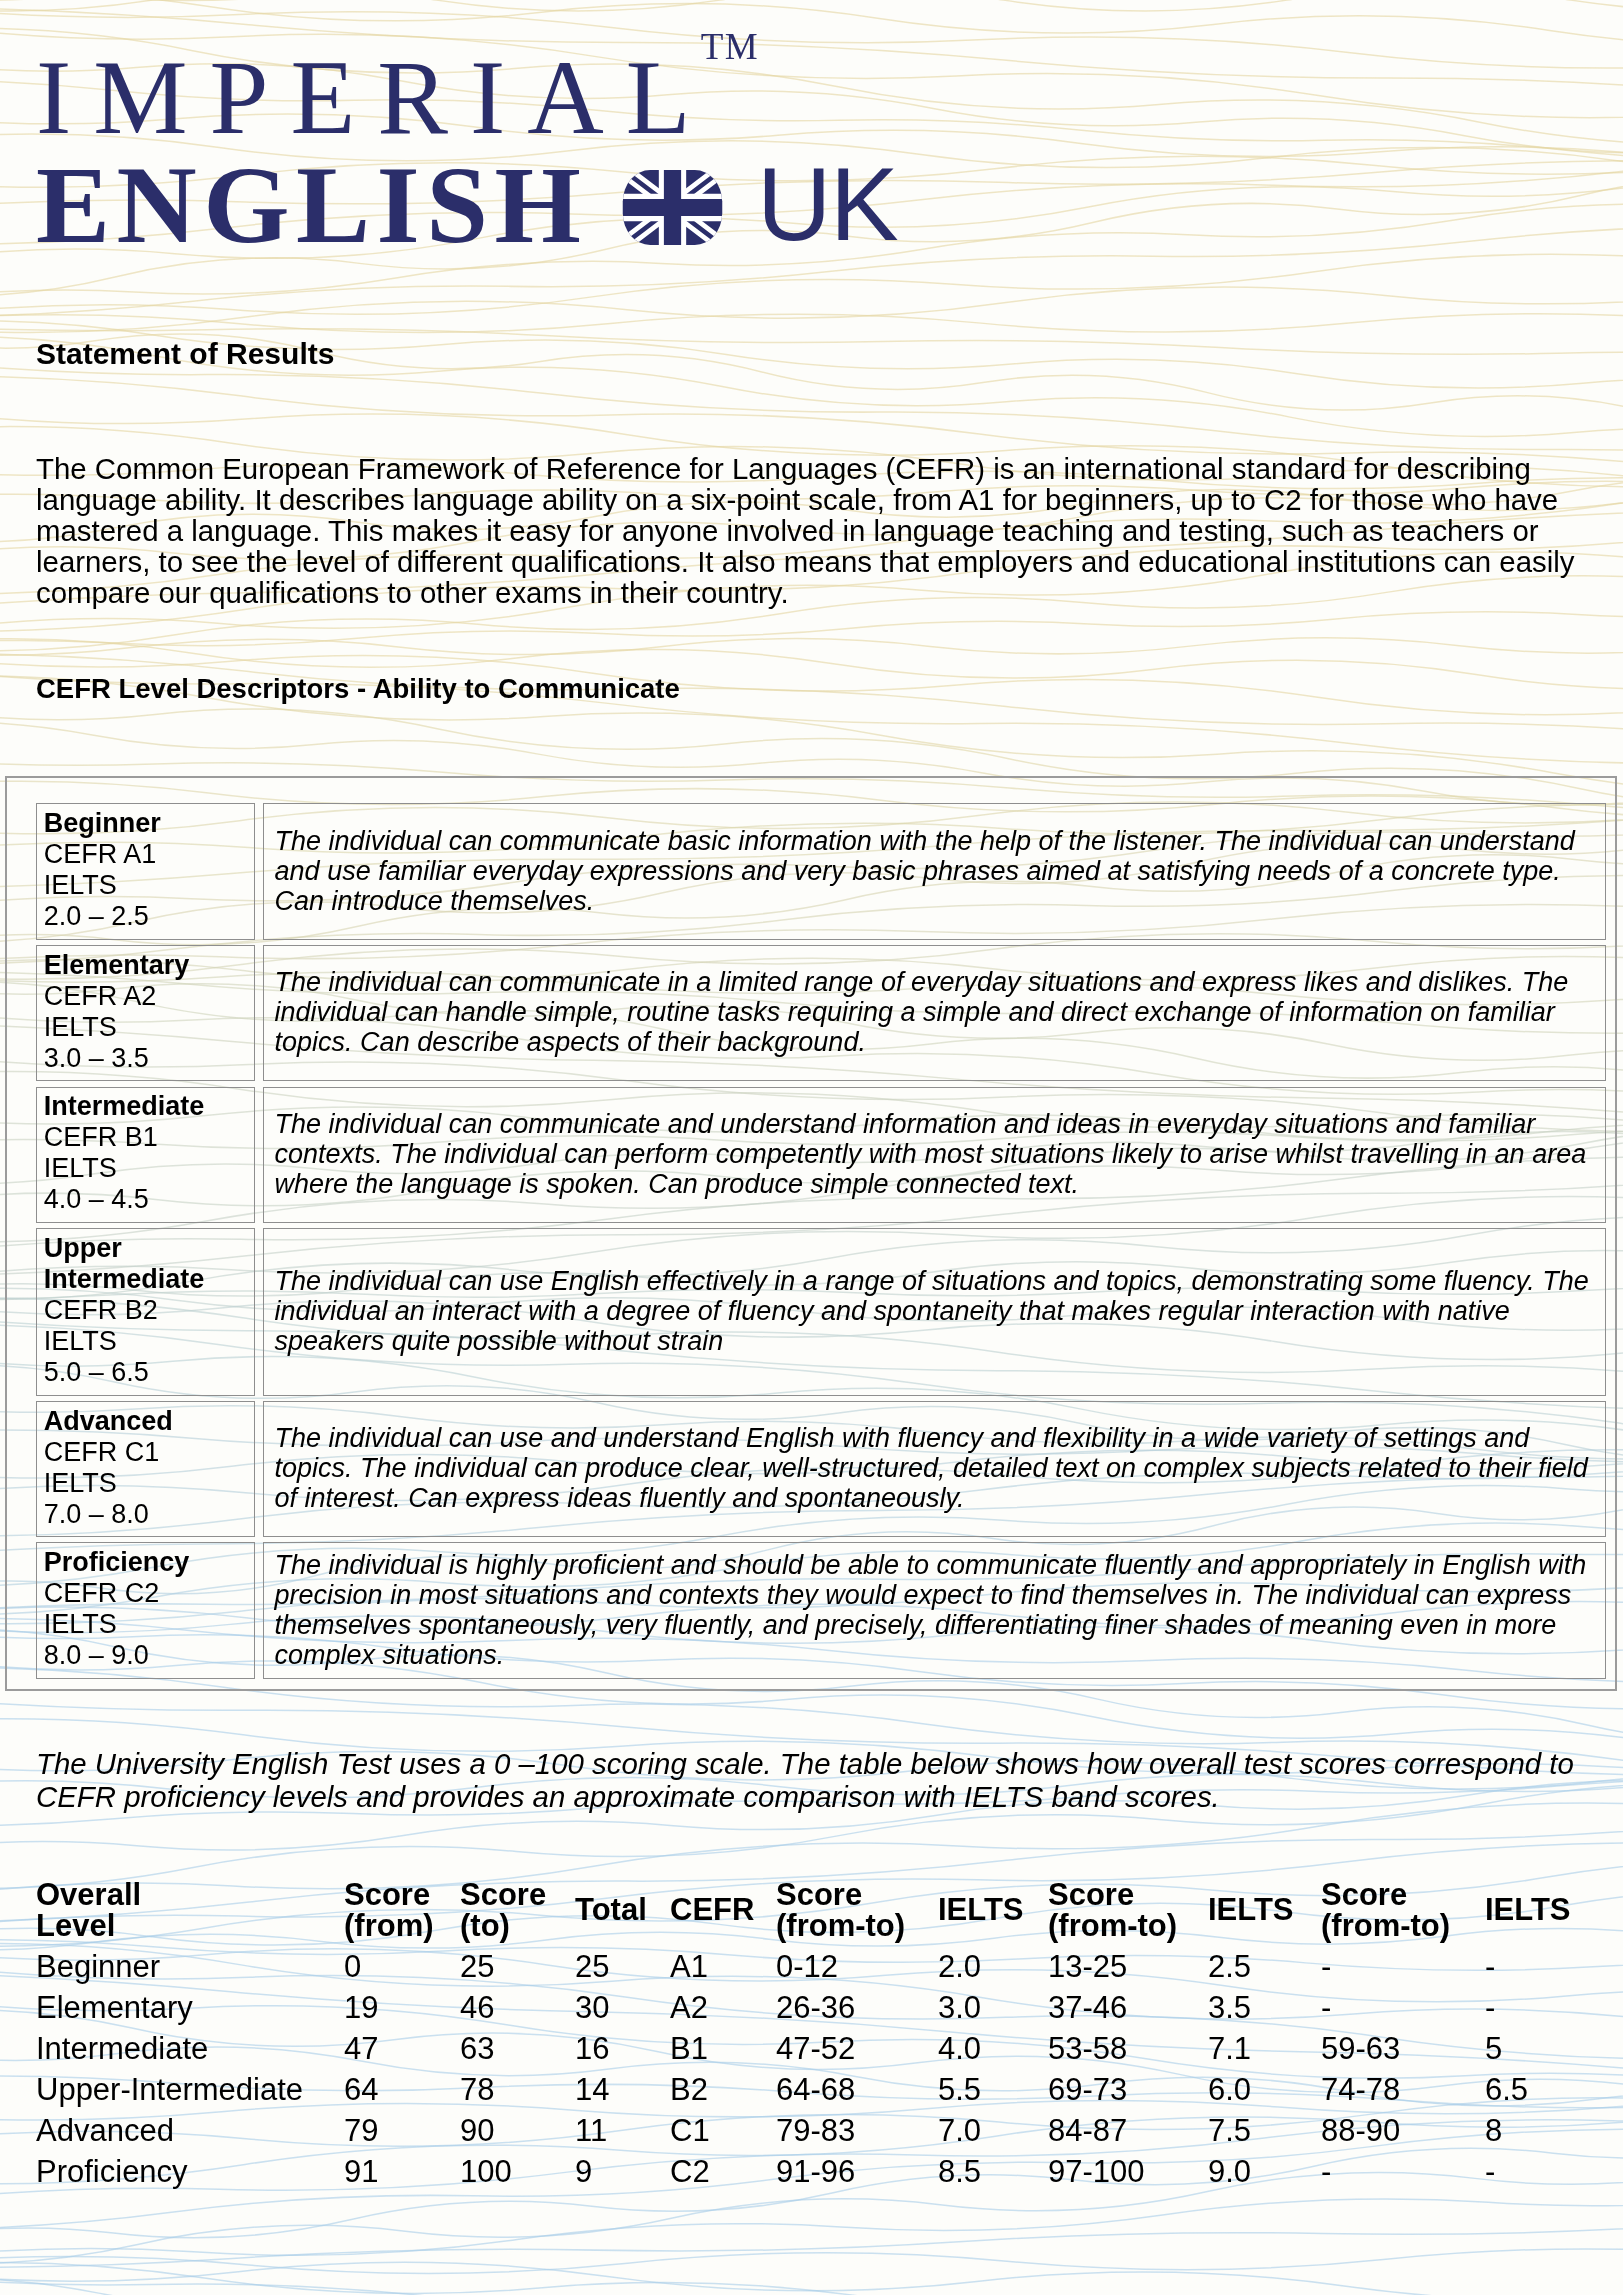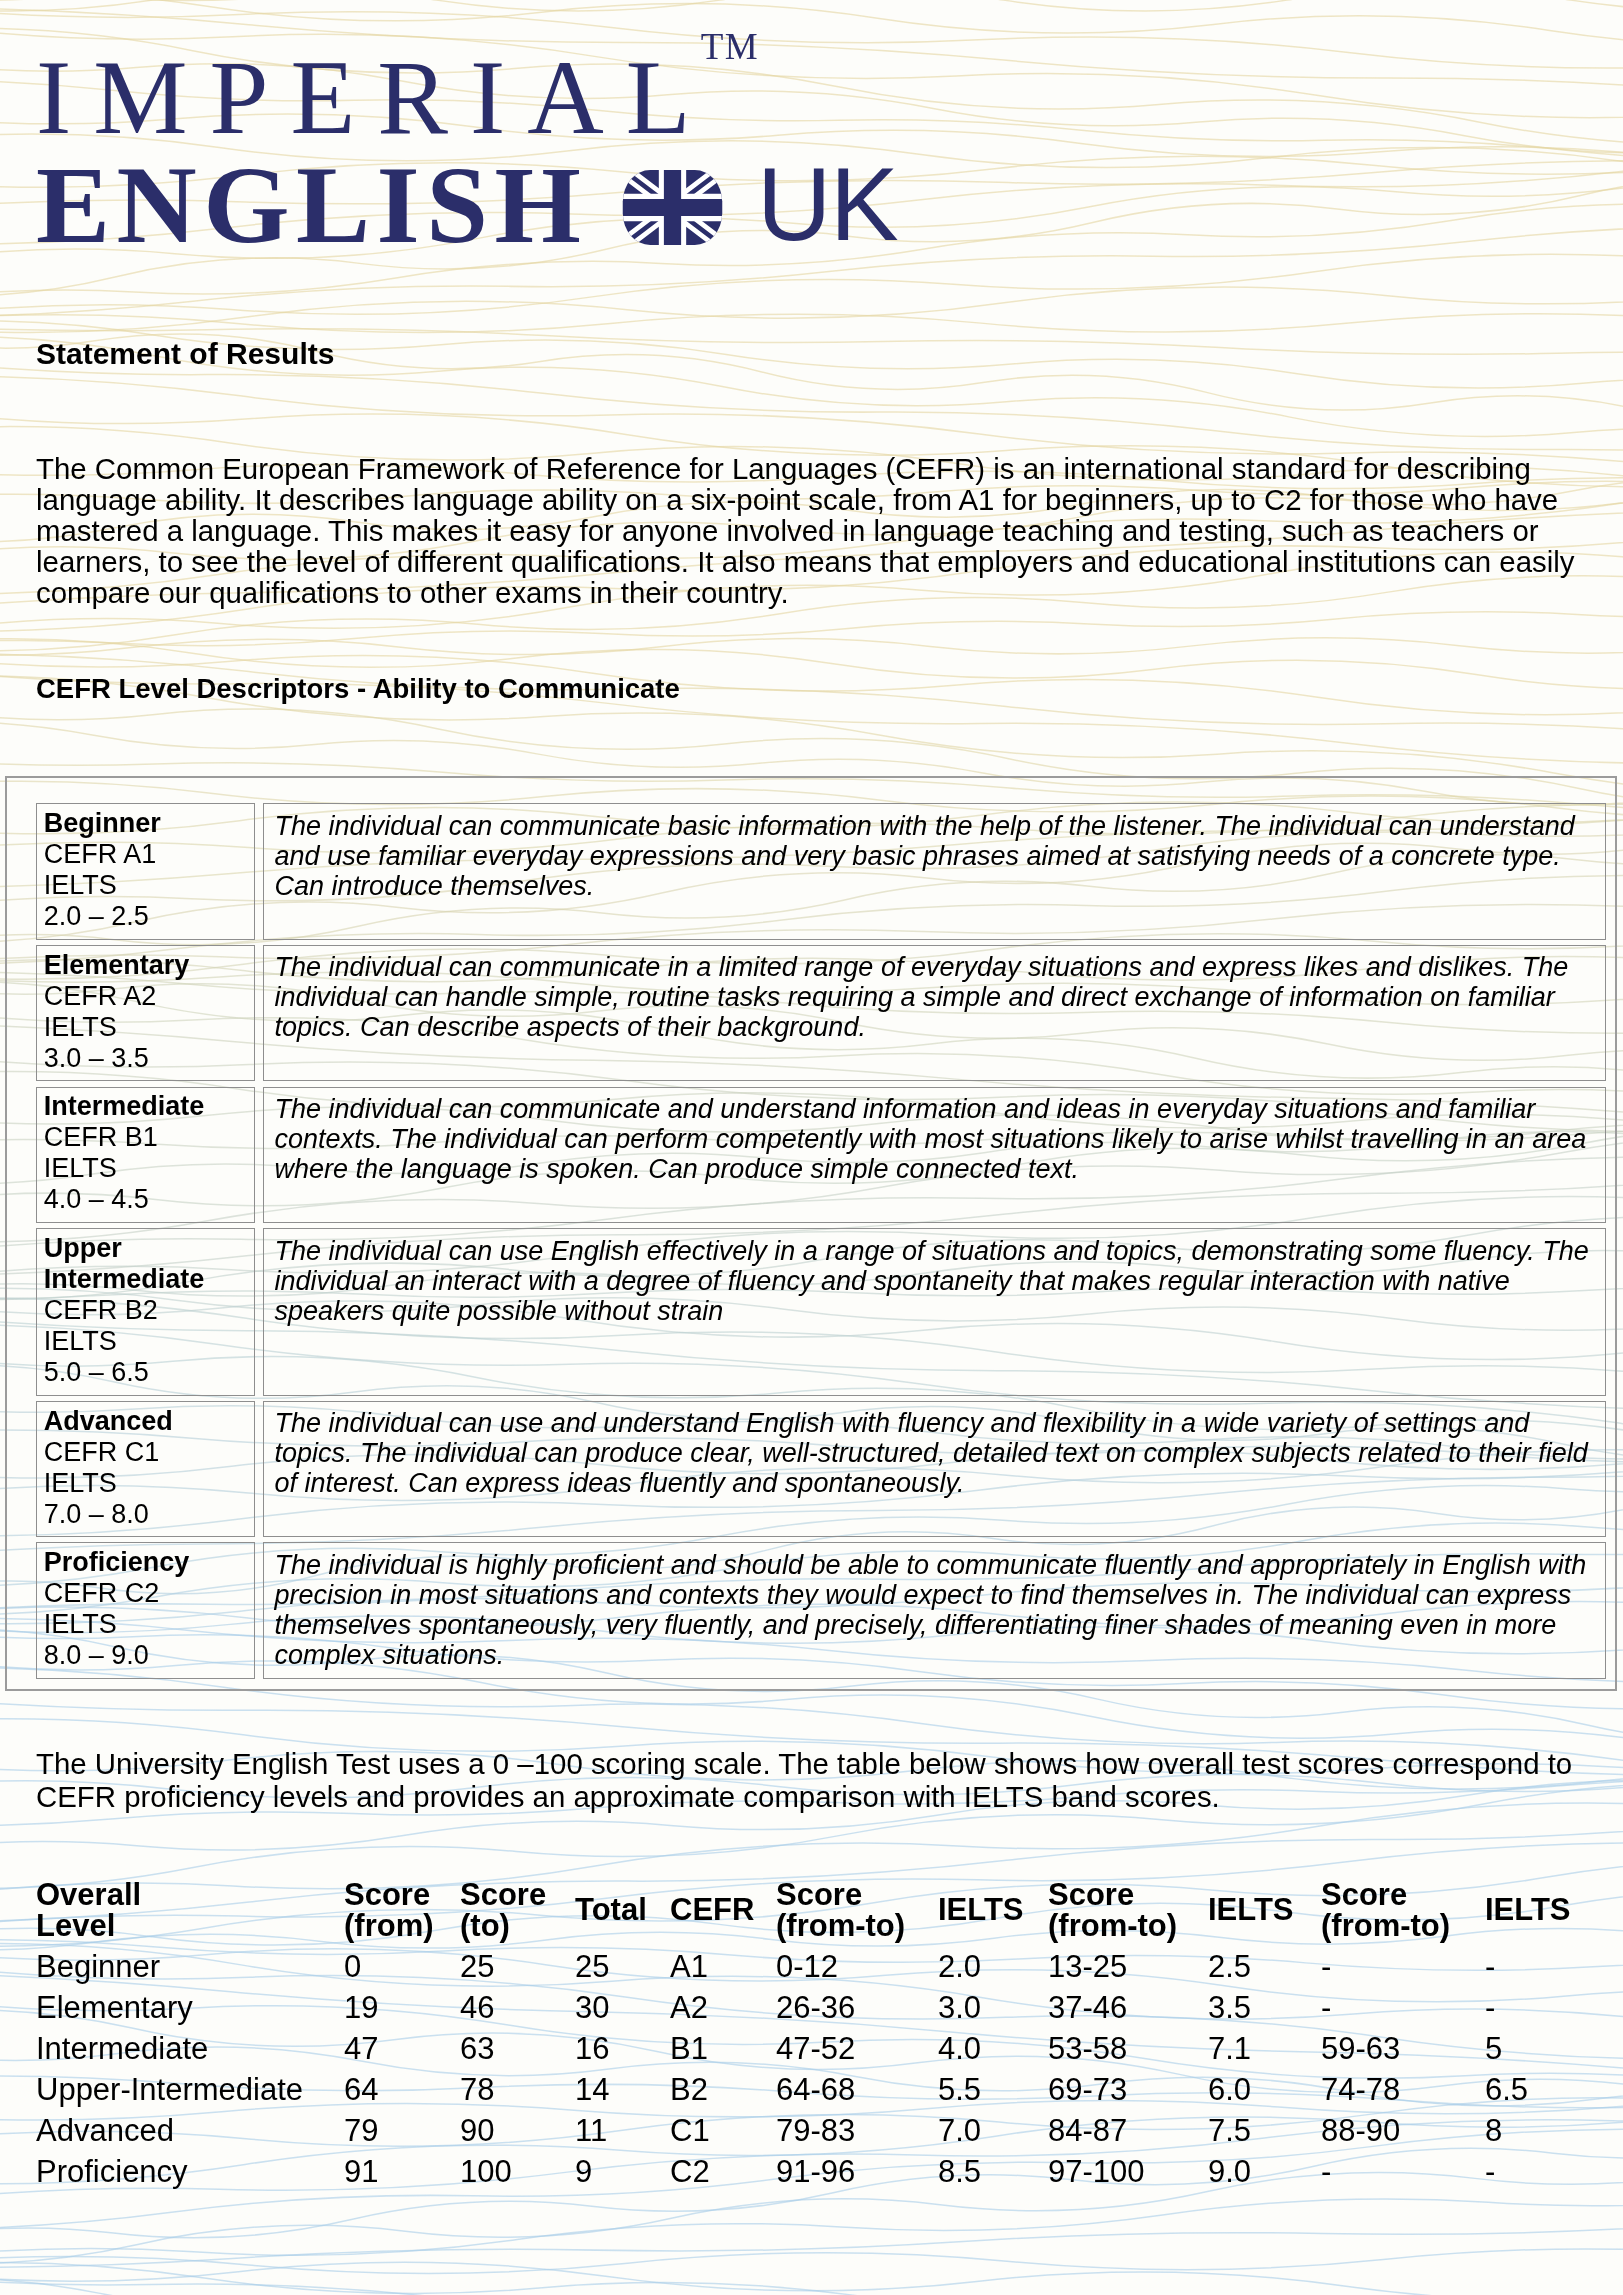--- a/index.html
+++ b/index.html
@@ -64,27 +64,27 @@
     font-size:27px;line-height:31px;
   }
   .lvl{font-weight:bold;}
   .dcell{
     box-sizing:border-box;
     flex:1;
     border:1.3px solid #8e8e8e;
     padding:6.5px 10.5px 7.9px 10.5px;
     font-size:27px;line-height:30px;
     font-style:italic;
-    display:flex;align-items:flex-start;
+    display:flex;align-items:center;
   }
 
   
   .p-scale{
     font-size:29.4px;line-height:33px;
-    margin:56px 36px 0 36px;max-width:1561px;
+    margin:56px 36px 0 36px;max-width:1561px;font-style:italic;
   }
 
   
   .score-table{
     margin:60px 19.6px 0 36px;
     display:grid;
     grid-template-columns:308px 116px 115px 95px 106px 162px 110px 160px 113px 164px auto;
     font-size:31px;
   }
   .sh{

